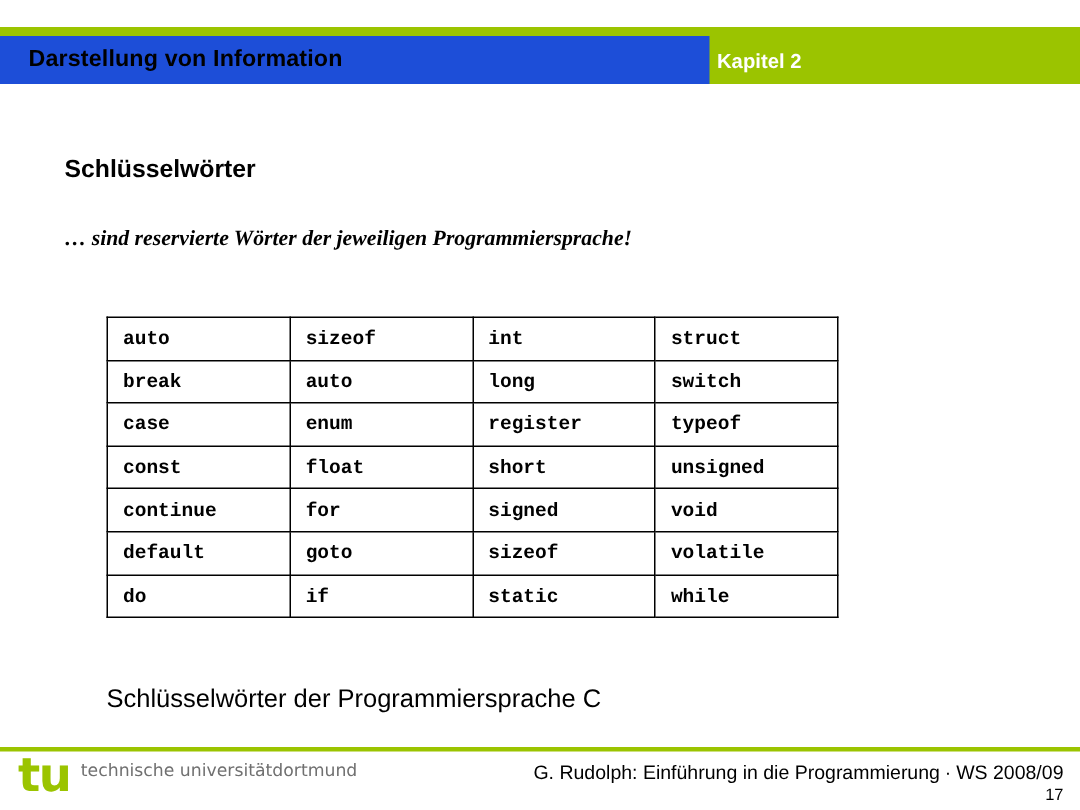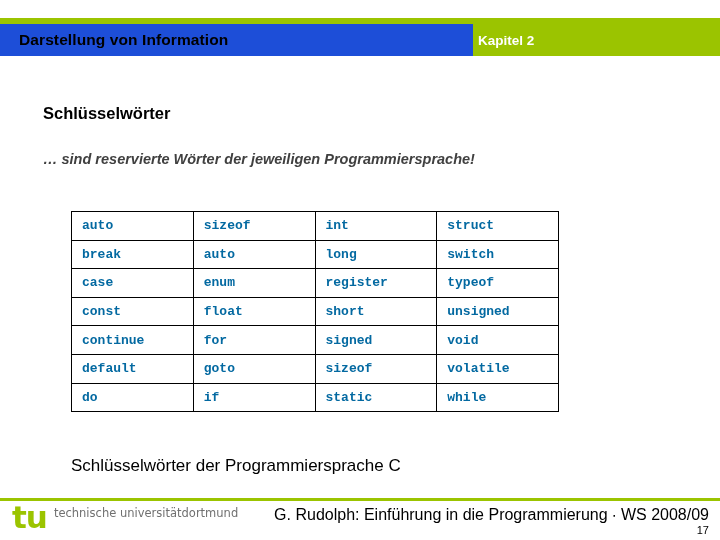--- a/index.html
+++ b/index.html
@@ -74,39 +74,40 @@
     color: #000000;
     white-space: nowrap;
   }
   .subtitle {
     position: absolute;
     left: 43px;
     top: 95px;
     font-size: 14.5px;
     font-weight: bold;
     font-style: italic;
-    color: #404040;
-    white-space: nowrap;
+    color: #000000;
+    white-space: nowrap;
+    font-family: Liberation Serif, serif;
   }
 
   
   .kw-table {
     position: absolute;
     left: 71px;
     top: 155px;
     border-collapse: collapse;
     table-layout: fixed;
     width: 487px;
   }
   .kw-table td {
     border: 1.6px solid #000000;
     font-family: "Liberation Mono", "DejaVu Sans Mono", monospace;
     font-size: 13px;
     font-weight: bold;
-    color: #0369a1;
+    color: #000000;
     height: 28.6px;
     padding: 0 0 0 10px;
     width: 121.75px;
     box-sizing: border-box;
     white-space: nowrap;
     vertical-align: middle;
   }
 
   .table-caption {
     position: absolute;
@@ -158,21 +159,21 @@
     line-height: 13.5px;
     white-space: nowrap;
   }
   .footer-right {
     position: absolute;
     right: 11px;
     top: 508px;
     text-align: right;
   }
   .footer-credit {
-    font-size: 16px;
+    font-size: 13px;
     color: #000000;
     white-space: nowrap;
     line-height: 14px;
   }
   .footer-page {
     font-size: 11px;
     color: #000000;
     line-height: 14px;
     margin-top: 1px;
   }

